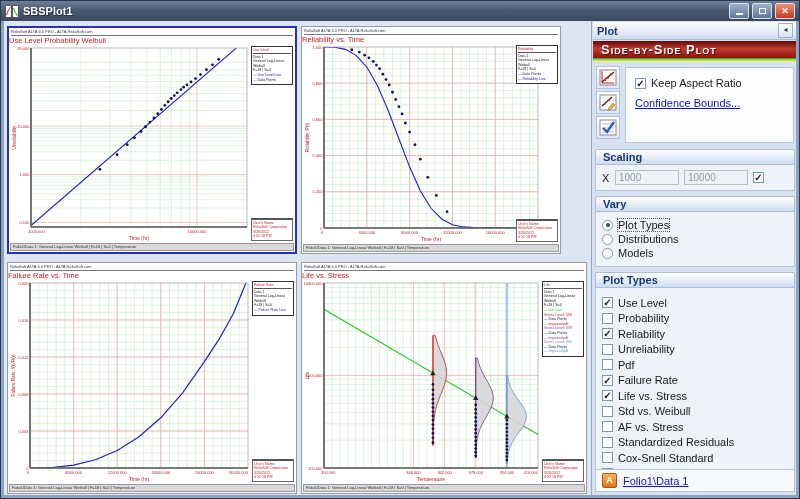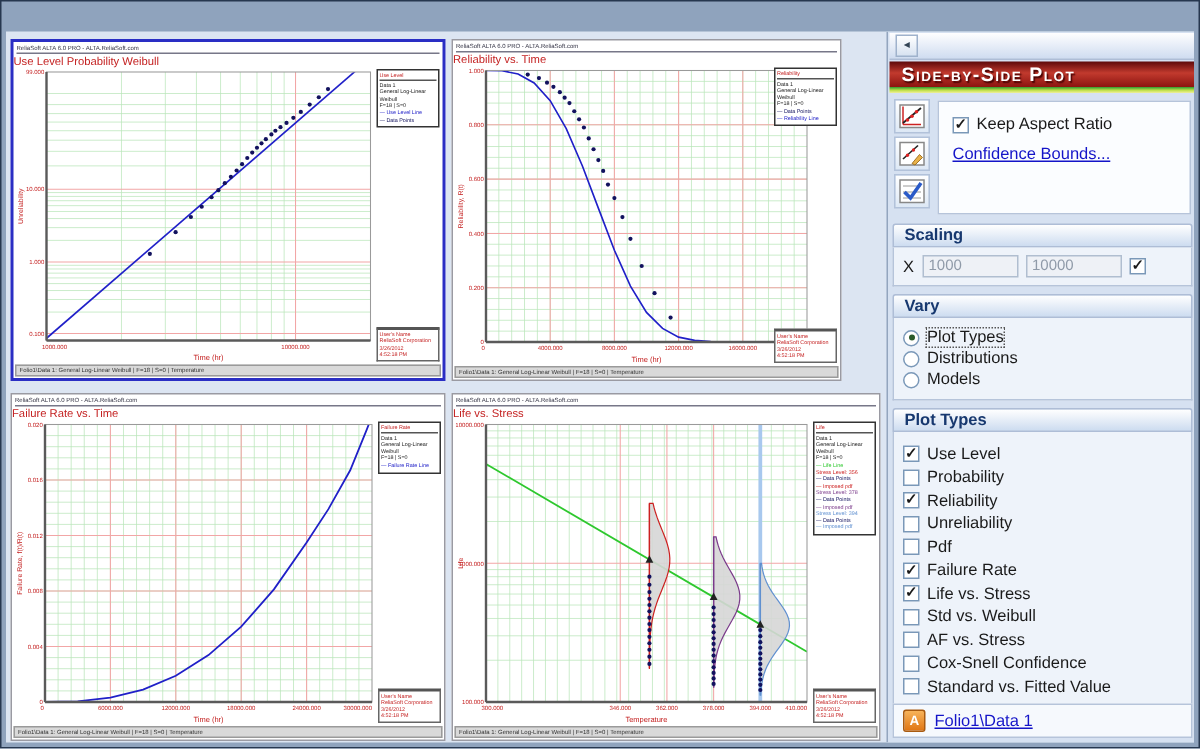--- a/index.html
+++ b/index.html
@@ -68,20 +68,38 @@
   .ds-bar{position:absolute;left:3px;right:3px;bottom:3px;background:#f6f9fd;border:1px solid #b6c4da;
     padding:3px 6px;display:flex;gap:6px;align-items:center;}
   .ds-bar a{font-size:11px;color:#1414c8;text-decoration:underline;}
   .folio-ic{width:13px;height:13px;border-radius:2px;background:linear-gradient(#f7b35a,#e07614);border:1px solid #a85a10;
     color:#fff;font-size:9px;line-height:12px;text-align:center;font-weight:bold;flex:0 0 auto;}
 </style>
 </head>
 <body>
 
 <div id="window">
+  <div id="titlebar">
+    <svg id="title-icon" viewBox="0 0 14 13">
+      <rect x="0.5" y="0.5" width="6" height="12" fill="#fff" stroke="#555"></rect>
+      <polyline points="1.5,10 3,6 5.5,2" fill="none" stroke="#c22" stroke-width="1"></polyline>
+      <rect x="7.5" y="0.5" width="6" height="12" fill="#fff" stroke="#555"></rect>
+      <polyline points="8.5,3 10,7 12.5,11" fill="none" stroke="#2a2" stroke-width="1"></polyline>
+    </svg>
+    <span id="title-text">SBSPlot1</span>
+    <span class="wbtn">
+        <span class="glyph-min"></span>
+      </span>
+    <span class="wbtn">
+        <span class="glyph-max"></span>
+      </span>
+    <span class="wbtn close">
+        <span>✕</span>
+      </span>
+  </div>
 
   <div id="client">
 
     <div class="plot-cell selected" id="cell0" style="left:3px;top:5px;width:290px;height:228px;">
       <div class="pbanner">ReliaSoft ALTA 6.0 PRO - ALTA.ReliaSoft.com</div>
       <div class="ptitle">Use Level Probability Weibull</div>
       <svg class="chart" width="238" height="197">
           <g>
             <line x1="69.977694042508" x2="69.977694042508" y1="3" y2="182" stroke="#b9e6b9" stroke-width="0.5"></line>
             <line x1="99.21277092989027" x2="99.21277092989027" y1="3" y2="182" stroke="#b9e6b9" stroke-width="0.5"></line>
@@ -553,20 +571,21 @@
           <div>User's Name</div>
           <div>ReliaSoft Corporation</div>
           <div>3/26/2012</div>
           <div>4:52:18 PM</div>
         </div>
       <div class="pfooter">Folio1\Data 1: General Log-Linear Weibull | F=18 | S=0 | Temperature</div>
     </div>
 
     <div id="side-panel">
       <div class="p-header">
+        <span class="ph-label">Plot</span>
         <span class="ph-btn">◂</span>
       </div>
       <div class="p-banner">
         <span>Side-by-Side Plot</span>
       </div>
       <div class="p-stripe"></div>
 
       <div class="group1">
         <div class="tool-col">
           <div class="tool-btn">
@@ -667,21 +686,25 @@
           <div class="cbrow">
             <span class="cb"></span>
             <span>Std vs. Weibull</span>
           </div>
           <div class="cbrow">
             <span class="cb"></span>
             <span>AF vs. Stress</span>
           </div>
           <div class="cbrow">
             <span class="cb"></span>
-            <span>Cox-Snell Confidence</span>
+            <span>Standardized Residuals</span>
+          </div>
+          <div class="cbrow">
+            <span class="cb"></span>
+            <span>Cox-Snell Standard</span>
           </div>
           <div class="cbrow">
             <span class="cb"></span>
             <span>Standard vs. Fitted Value</span>
           </div>
         </div>
 
       <div class="ds-bar">
         <span class="folio-ic">A</span>
         <a href="#">Folio1\Data 1</a>

